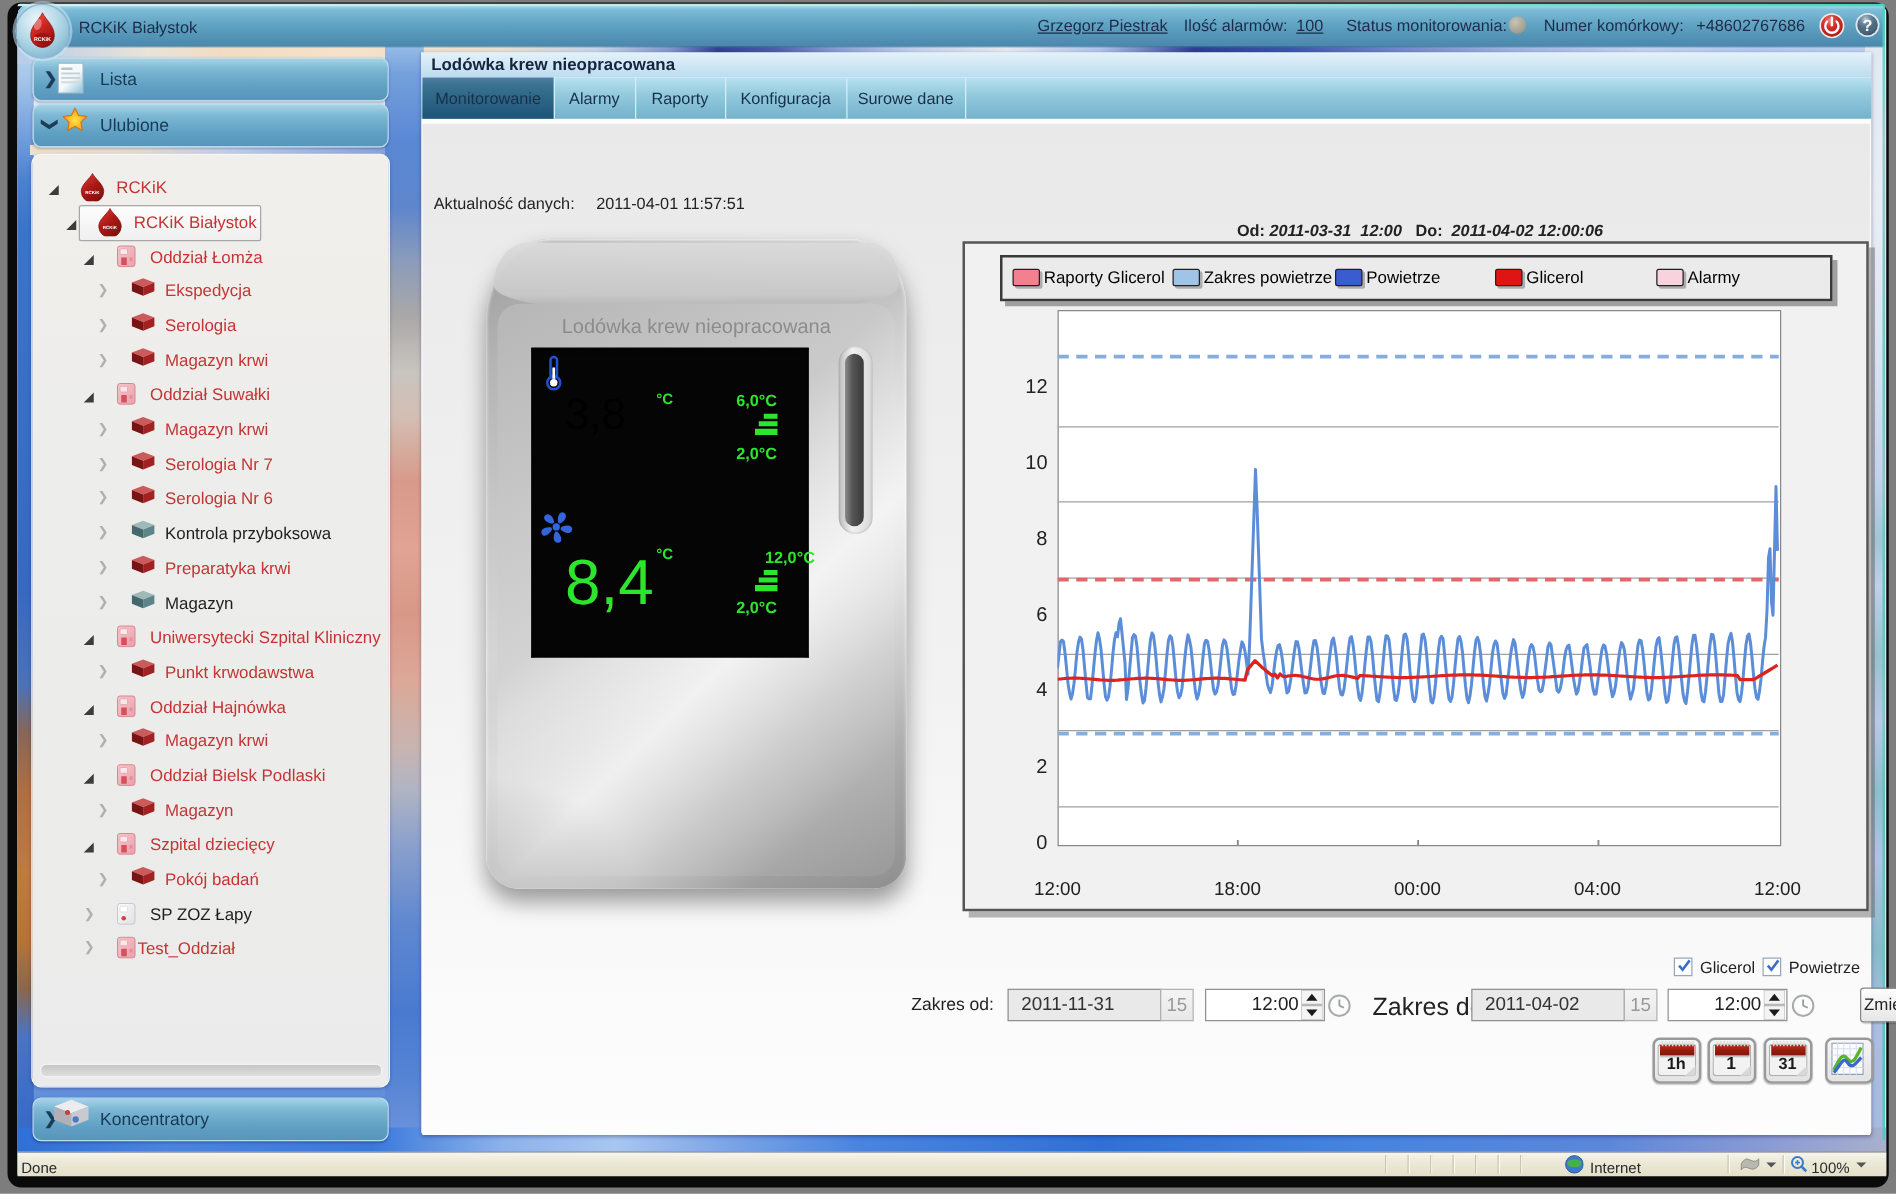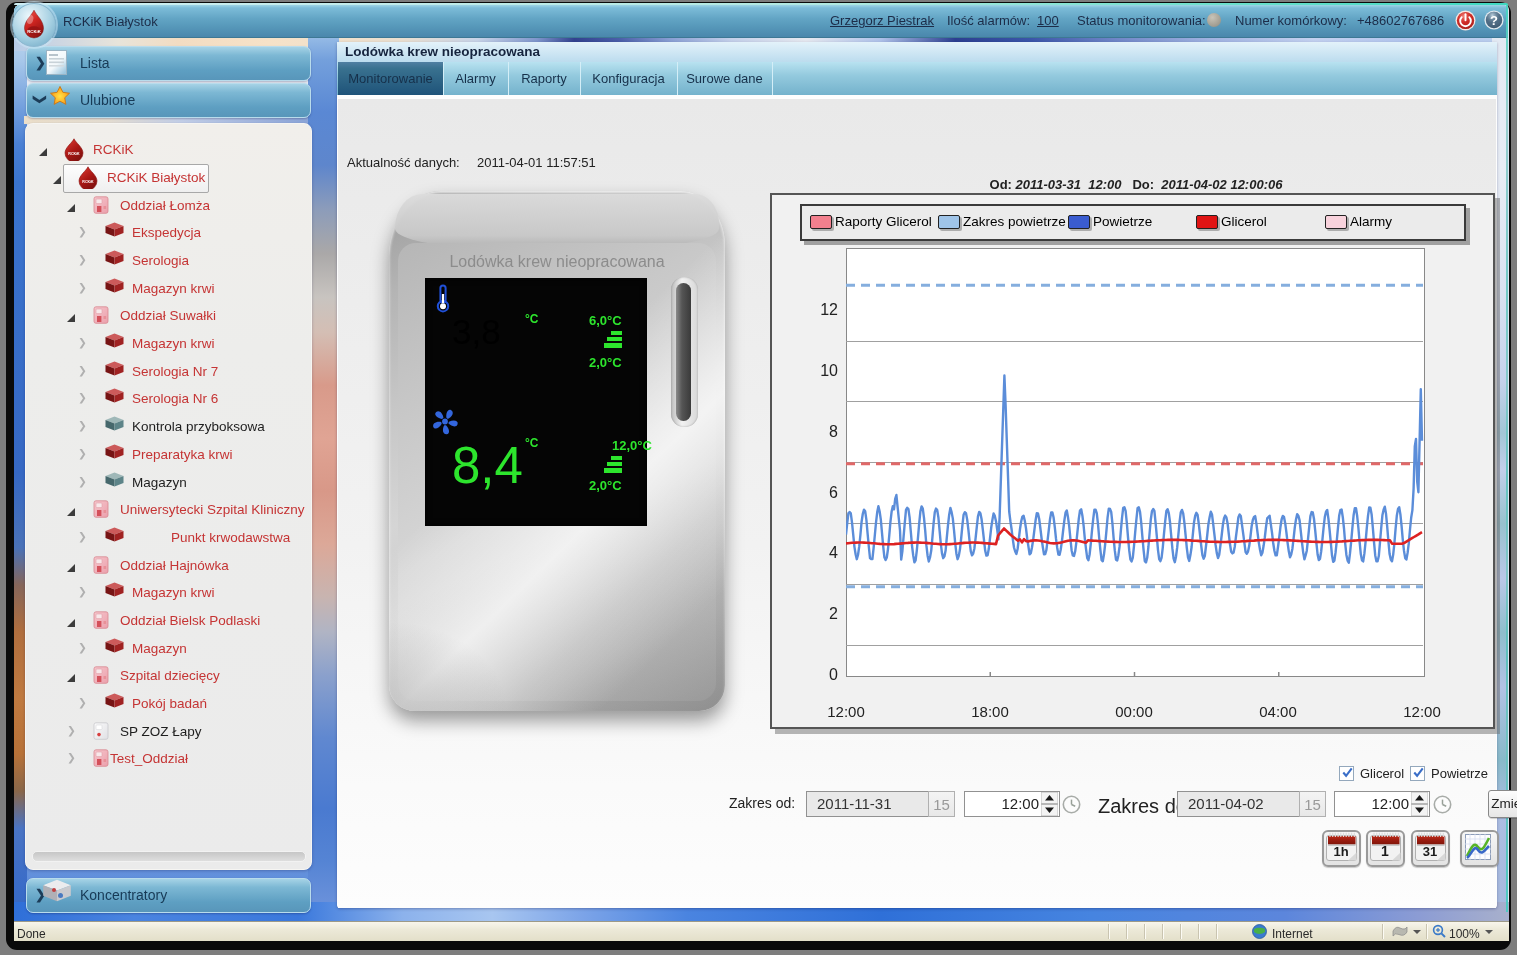--- a/index.html
+++ b/index.html
@@ -266,21 +266,21 @@
 </linearGradient>
         </defs>
       </svg>
 <div class="trow red" style="left:94px;top:378.0px;">Uniwersytecki Szpital Kliniczny</div>
 <div class="col" style="left:52px;top:405.5px;">❯</div>
 <svg class="abs" style="left:79px;top:402.5px;" width="19" height="15" viewBox="0 0 19 15">
 <polygon points="9.5,0.5 18.5,4 9.5,7.5 0.5,4" fill="#cc5a5a"></polygon>
 <polygon points="0.5,4 9.5,7.5 9.5,14.5 0.5,11" fill="#771414"></polygon>
 <polygon points="18.5,4 9.5,7.5 9.5,14.5 18.5,11" fill="#a02222"></polygon>
 </svg>
-<div class="trow red" style="left:106px;top:405.5px;margin-left:39px;">Punkt krwodawstwa</div>
+<div class="trow red" style="left:106px;top:405.5px;">Punkt krwodawstwa</div>
 <div class="exp" style="left:41px;top:439.5px;"></div>
 <svg class="abs" style="left:67px;top:431.5px;" width="16" height="18" viewBox="0 0 16 18">
 <rect x="1" y="0.8" width="14" height="16.5" rx="2" fill="url(#bgg)" stroke="#d88890" stroke-width="0.8"></rect>
 <rect x="3" y="3" width="6" height="4.6" rx="0.8" fill="#f8e8ea" stroke="#e0a0a8" stroke-width="0.6"></rect>
 <rect x="4" y="10" width="4.4" height="6" fill="#d4505a"></rect>
 <rect x="10.5" y="10" width="2.6" height="3" fill="#e89098"></rect>
 <defs>
           <linearGradient id="bgg" x1="0" y1="0" x2="1" y2="1">
 <stop offset="0" stop-color="#f6c6cc"></stop>
             <stop offset="1" stop-color="#eba0ac"></stop>

